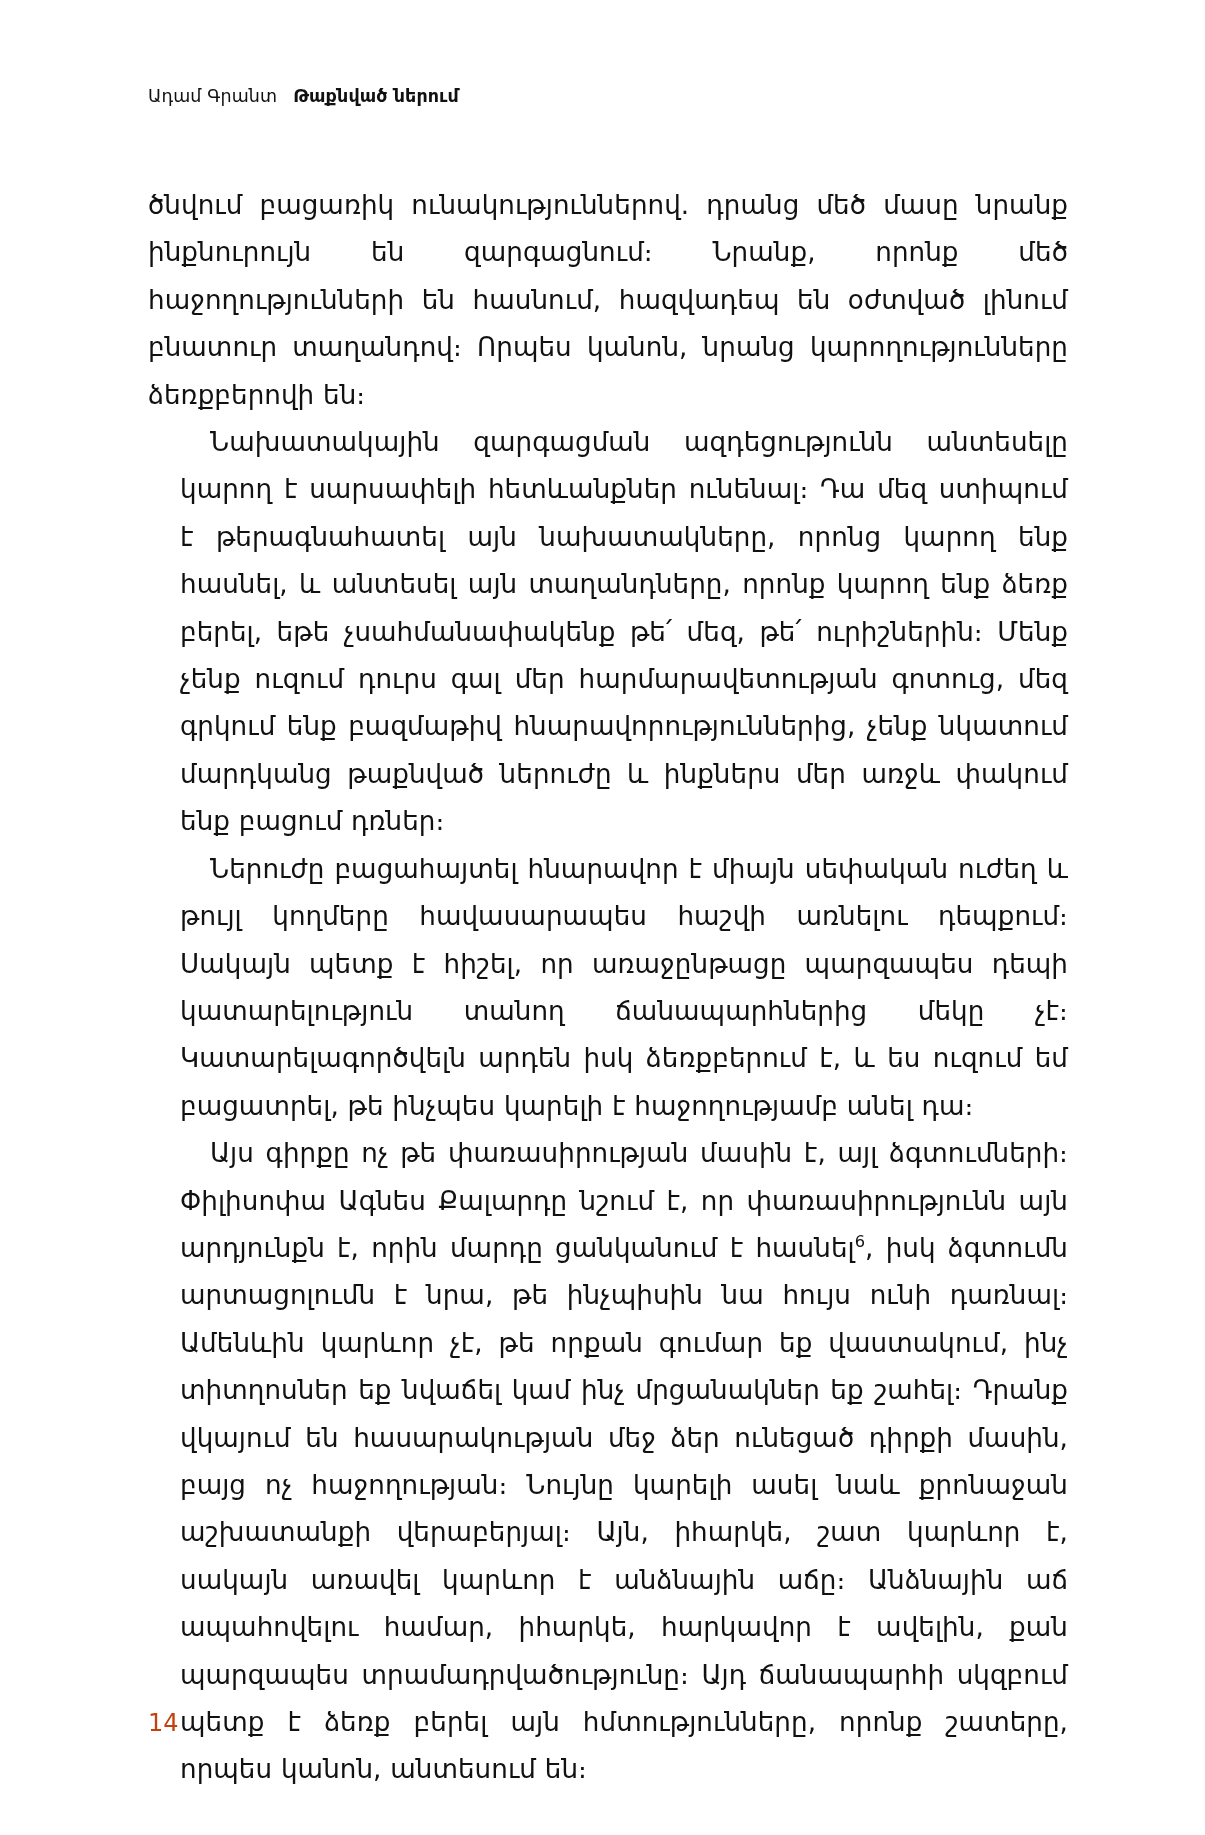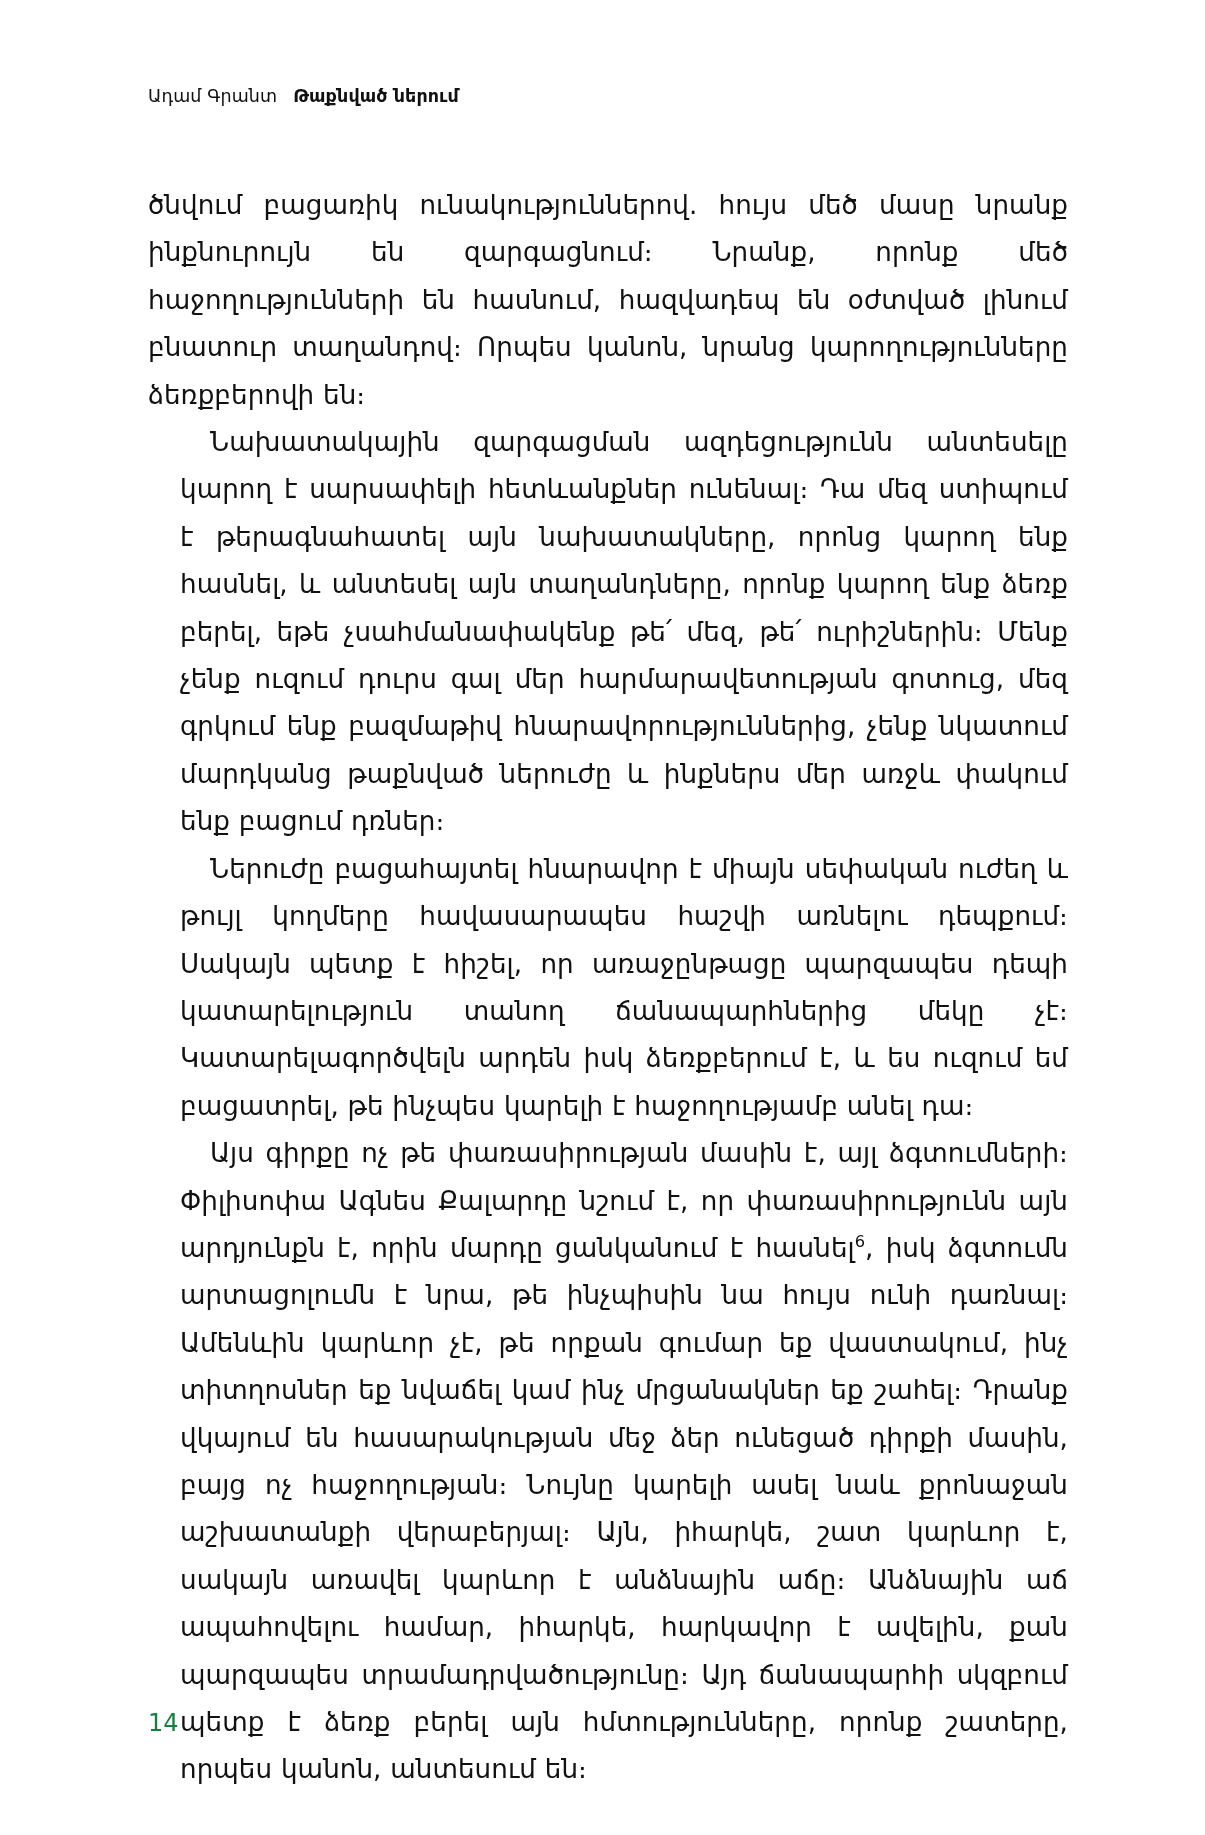--- a/index.html
+++ b/index.html
@@ -71,35 +71,35 @@
   }
 
   .gap-before-heading { height: 86px; }
 
   
   .folio {
     position: absolute;
     left: 148px;
     top: 1709px;
     font-size: 24px;
-    color: #15803d;
+    color: #c2410c;
   }
 </style>
 </head>
 <body>
 
 <div class="page">
 
   <div class="running-header">
     <span class="author">Ադամ Գրանտ</span><span class="book-title">Թաքնված ներում</span>
   </div>
 
   <div class="column">
 
-    <p class="body-par">ծնվում բացառիկ ունակություններով. հույս մեծ մասը նրանք ինքնու­րույն են զարգացնում։ Նրանք, որոնք մեծ հաջողությունների են հասնում, հազվադեպ են օժտված լինում բնատուր տաղանդով։ Որպես կանոն, նրանց կարողությունները ձեռքբերովի են։</p>
+    <p class="body-par">ծնվում բացառիկ ունակություններով. դրանց մեծ մասը նրանք ինքնու­րույն են զարգացնում։ Նրանք, որոնք մեծ հաջողությունների են հասնում, հազվադեպ են օժտված լինում բնատուր տաղանդով։ Որպես կանոն, նրանց կարողությունները ձեռքբերովի են։</p>
 
     <p class="body-par indented">Նախատակային զարգացման ազդեցությունն անտեսելը կարող է սար­սափելի հետևանքներ ունենալ։ Դա մեզ ստիպում է թերագնահատել այն նախատակները, որոնց կարող ենք հասնել, և անտեսել այն տաղանդները, որոնք կարող ենք ձեռք բերել, եթե չսահմանափակենք թե՛ մեզ, թե՛ ուրիշ­ներին։ Մենք չենք ուզում դուրս գալ մեր հարմարավետության գոտուց, մեզ գրկում ենք բազմաթիվ հնարավորություններից, չենք նկատում մարդ­կանց թաքնված ներուժը և ինքներս մեր առջև փակում ենք բացում դռներ։</p>
 
     <p class="body-par indented">Ներուժը բացահայտել հնարավոր է միայն սեփական ուժեղ և թույլ կող­մերը հավասարապես հաշվի առնելու դեպքում։ Սակայն պետք է հիշել, որ առաջընթացը պարզապես դեպի կատարելություն տանող ճանապարհ­ներից մեկը չէ։ Կատարելագործվելն արդեն իսկ ձեռքբերում է, և ես ուզում եմ բացատրել, թե ինչպես կարելի է հաջողությամբ անել դա։</p>
 
     <p class="body-par indented"><span>Այս գիրքը ոչ թե փառասիրության մասին է, այլ ձգտումների։ Փիլիսոփա Ագնես Քալարդը նշում է, որ փառասիրությունն այն արդյունքն է, որին մարդը ցանկանում է հասնել</span><sup class="footnote-ref">6</sup><span>, իսկ ձգտումն արտացոլումն է նրա, թե ինչ­պիսին նա հույս ունի դառնալ։ Ամենևին կարևոր չէ, թե որքան գումար եք վաստակում, ինչ տիտղոսներ եք նվաճել կամ ինչ մրցանակներ եք շա­հել։ Դրանք վկայում են հասարակության մեջ ձեր ունեցած դիրքի մասին, բայց ոչ հաջողության։ Նույնը կարելի ասել նաև քրոնաջան աշխատան­քի վերաբերյալ։ Այն, իհարկե, շատ կարևոր է, սակայն առավել կարևոր է անձնային աճը։ Անձնային աճ ապահովելու համար, իհարկե, հարկավոր է ավելին, քան պարզապես տրամադրվածությունը։ Այդ ճանապարհի սկզբում պետք է ձեռք բերել այն հմտությունները, որոնք շատերը, որպես կանոն, անտեսում են։</span></p>
 
     <div class="gap-before-heading"></div>
 
   </div>

